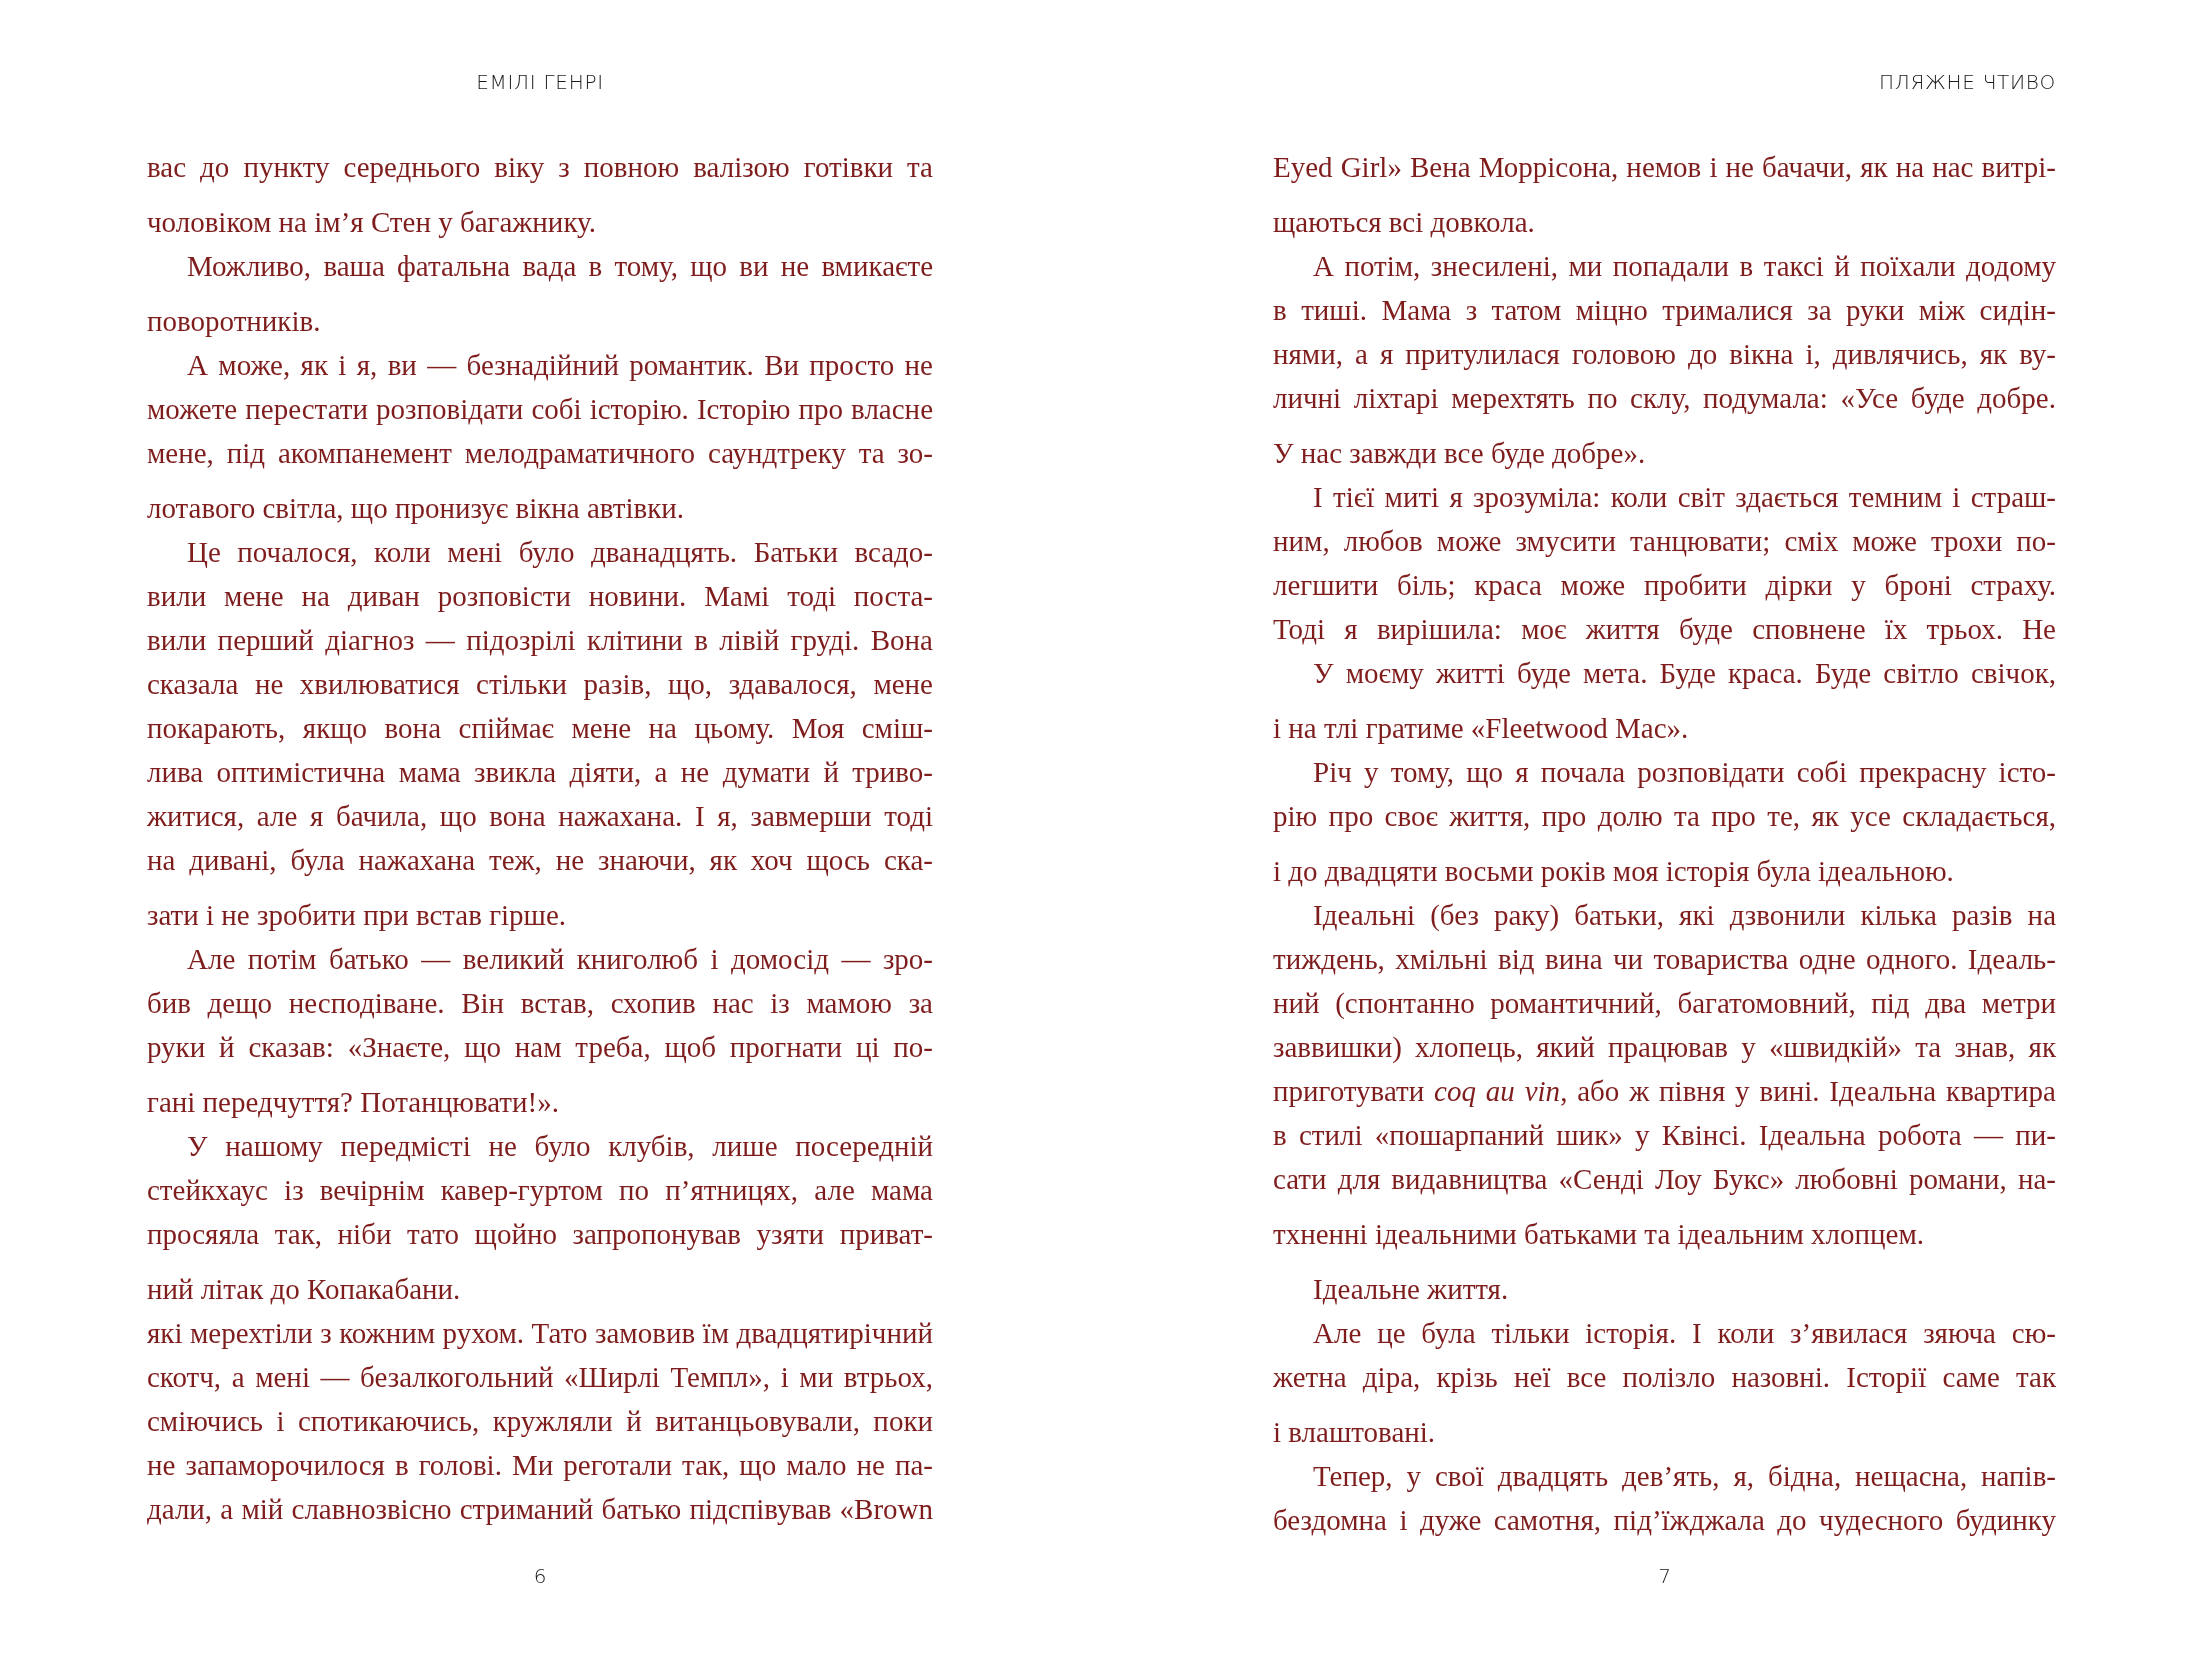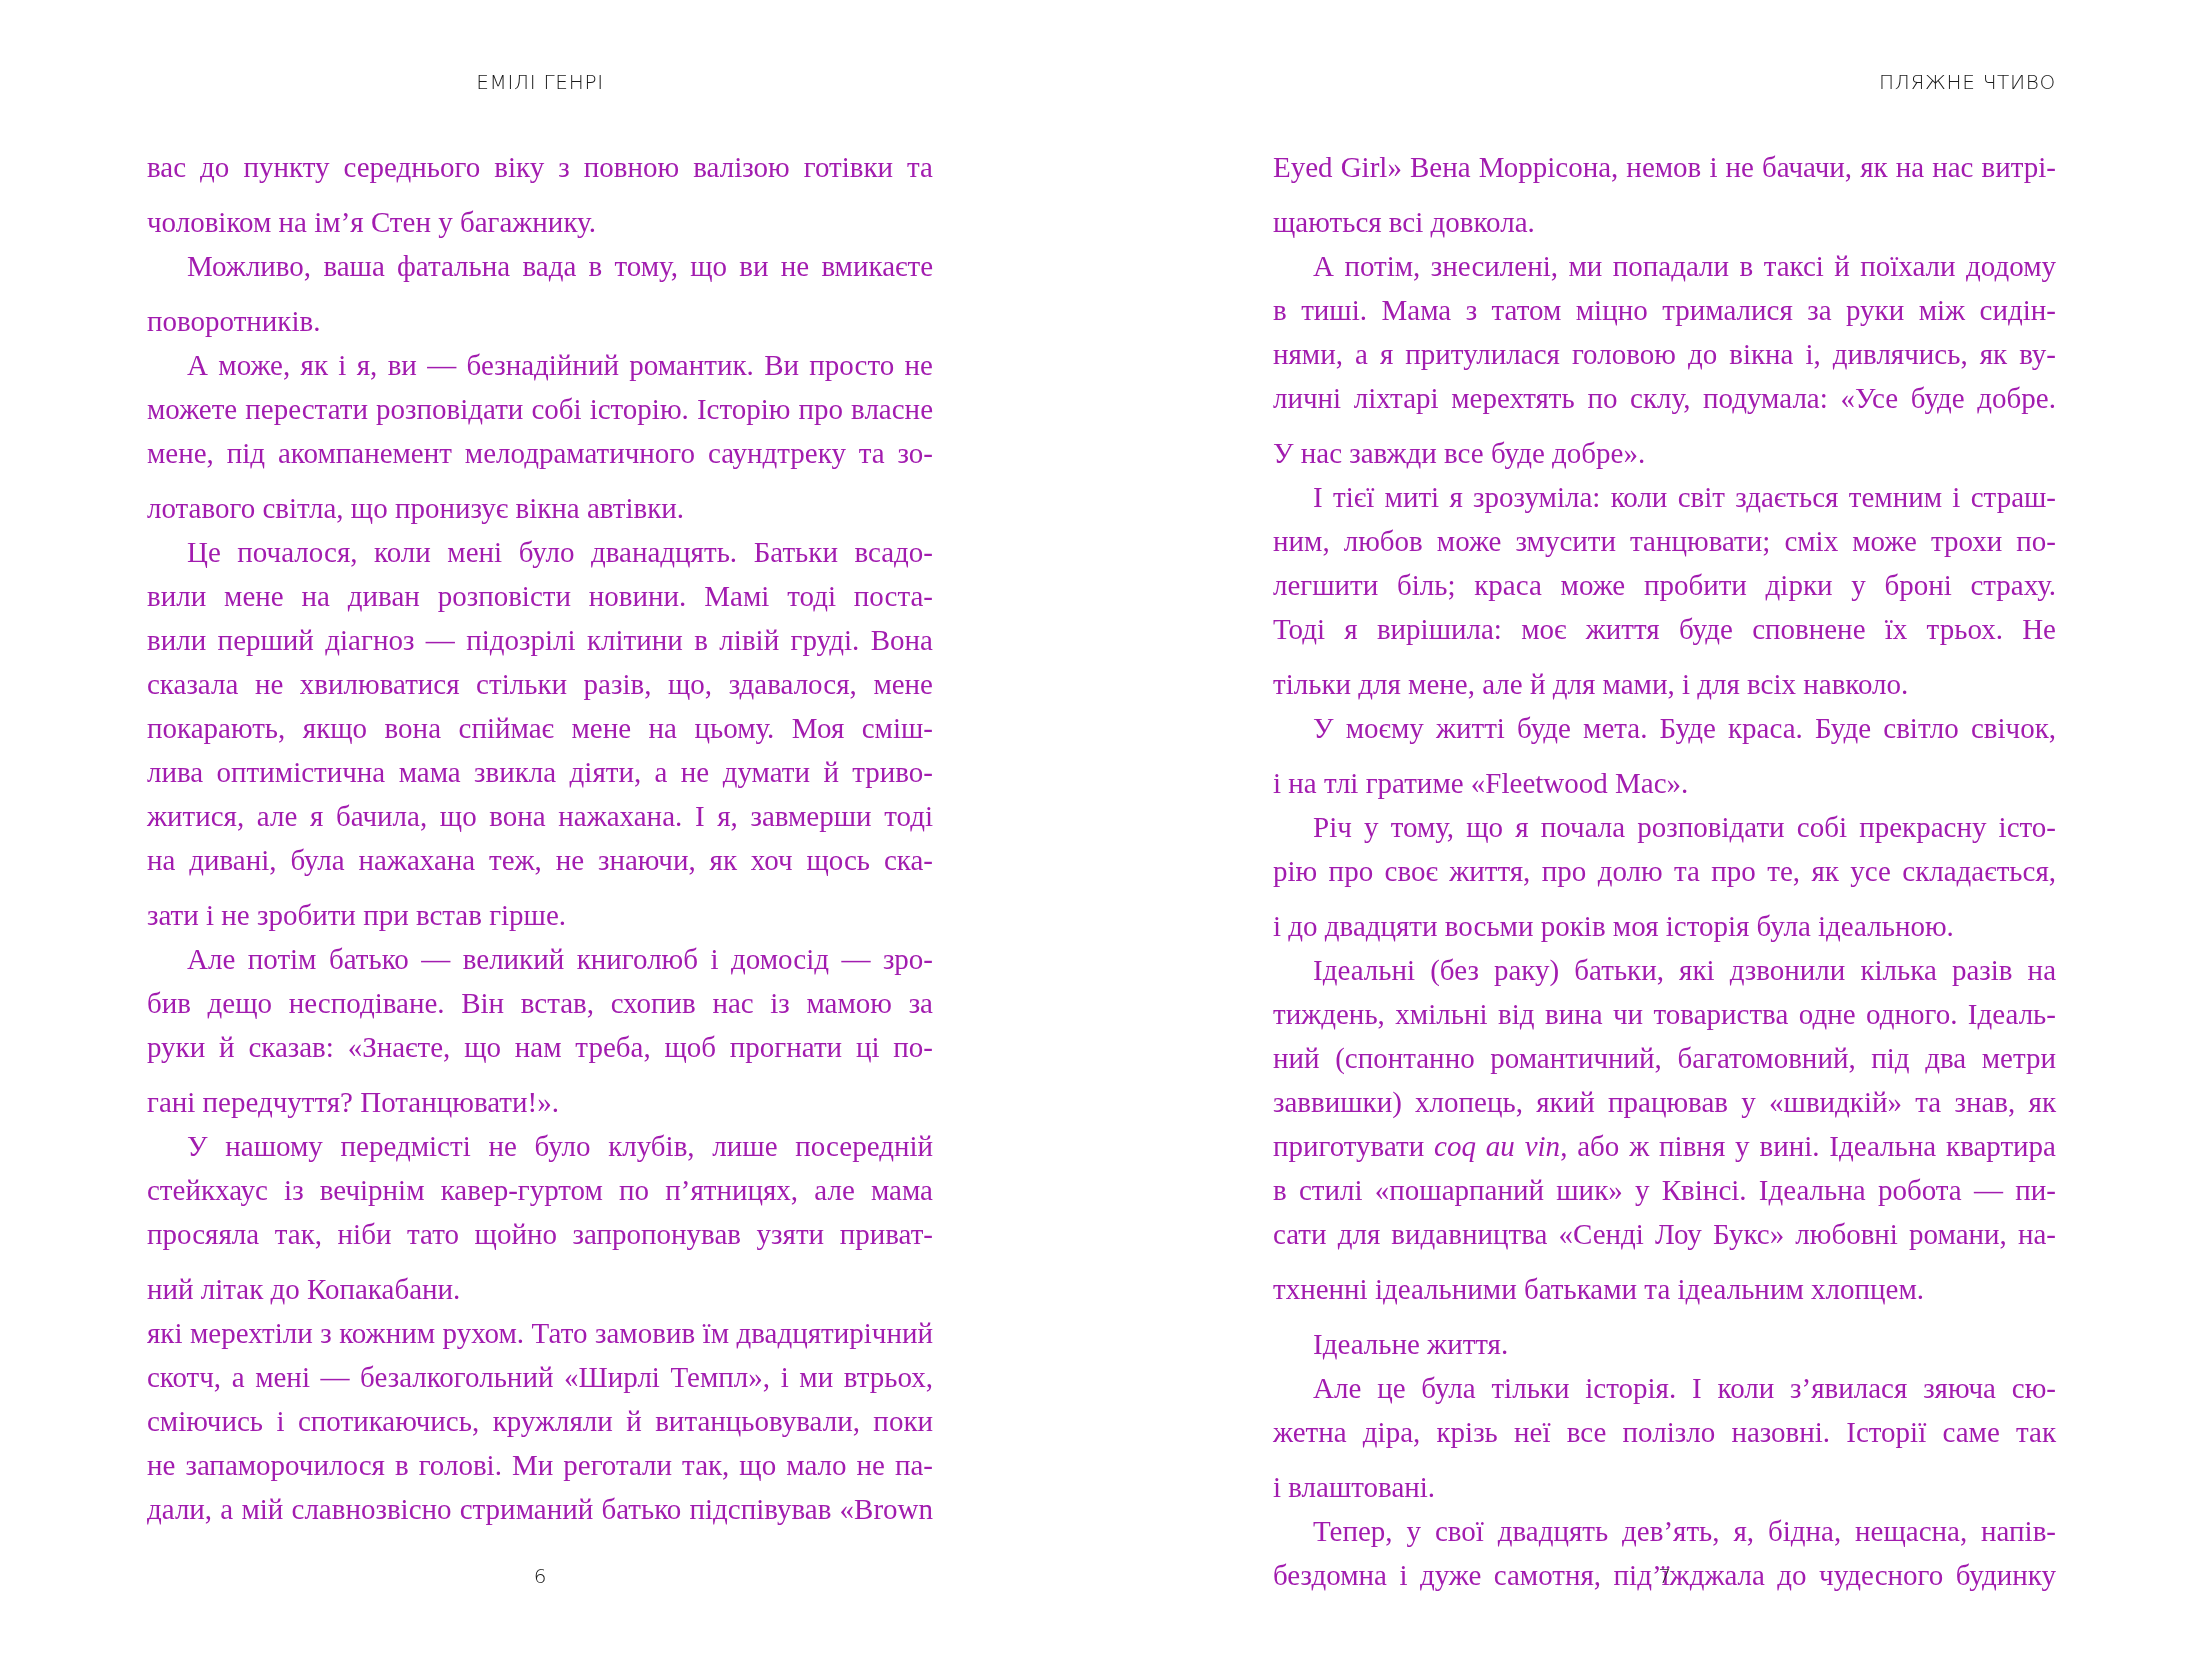--- a/index.html
+++ b/index.html
@@ -35,21 +35,21 @@
   }
   .page-left .running-head { left: 147px; width: 786px; }
   .page-right .running-head { left: 171px; width: 783px; text-align: right; }
 
   .body-text {
     position: absolute;
     top: 145px;
     font-family: "Liberation Serif", serif;
     font-size: 29px;
     line-height: 44px;
-    color: #a21caf;
+    color: #7f1d1d;
   }
   .page-left .body-text { left: 147px; width: 786px; }
   .page-right .body-text { left: 171px; width: 783px; }
 
   .line {
     display: block;
     height: 44px;
     white-space: nowrap;
     text-align: justify;
     text-align-last: justify;
@@ -124,21 +124,20 @@
       <div class="line last">щаються всі довкола.</div>
       <div class="line indent">А потім, знесилені, ми попадали в таксі й поїхали додому</div>
       <div class="line">в тиші. Мама з татом міцно трималися за руки між сидін-</div>
       <div class="line">нями, а я притулилася головою до вікна і, дивлячись, як ву-</div>
       <div class="line">личні ліхтарі мерехтять по склу, подумала: «Усе буде добре.</div>
       <div class="line last">У нас завжди все буде добре».</div>
       <div class="line indent">І тієї миті я зрозуміла: коли світ здається темним і страш-</div>
       <div class="line">ним, любов може змусити танцювати; сміх може трохи по-</div>
       <div class="line">легшити біль; краса може пробити дірки у броні страху.</div>
       <div class="line">Тоді я вирішила: моє життя буде сповнене їх трьох. Не</div>
-      <div class="line last">тільки для мене, але й для мами, і для всіх навколо.</div>
       <div class="line indent">У моєму житті буде мета. Буде краса. Буде світло свічок,</div>
       <div class="line last">і на тлі гратиме «Fleetwood Mac».</div>
       <div class="line indent">Річ у тому, що я почала розповідати собі прекрасну істо-</div>
       <div class="line">рію про своє життя, про долю та про те, як усе складається,</div>
       <div class="line last">і до двадцяти восьми років моя історія була ідеальною.</div>
       <div class="line indent">Ідеальні (без раку) батьки, які дзвонили кілька разів на</div>
       <div class="line">тиждень, хмільні від вина чи товариства одне одного. Ідеаль-</div>
       <div class="line">ний (спонтанно романтичний, багатомовний, під два метри</div>
       <div class="line">заввишки) хлопець, який працював у «швидкій» та знав, як</div>
       <div class="line"><span>приготувати </span><em>coq au vin</em><span>, або ж півня у вині. Ідеальна квартира</span></div>

